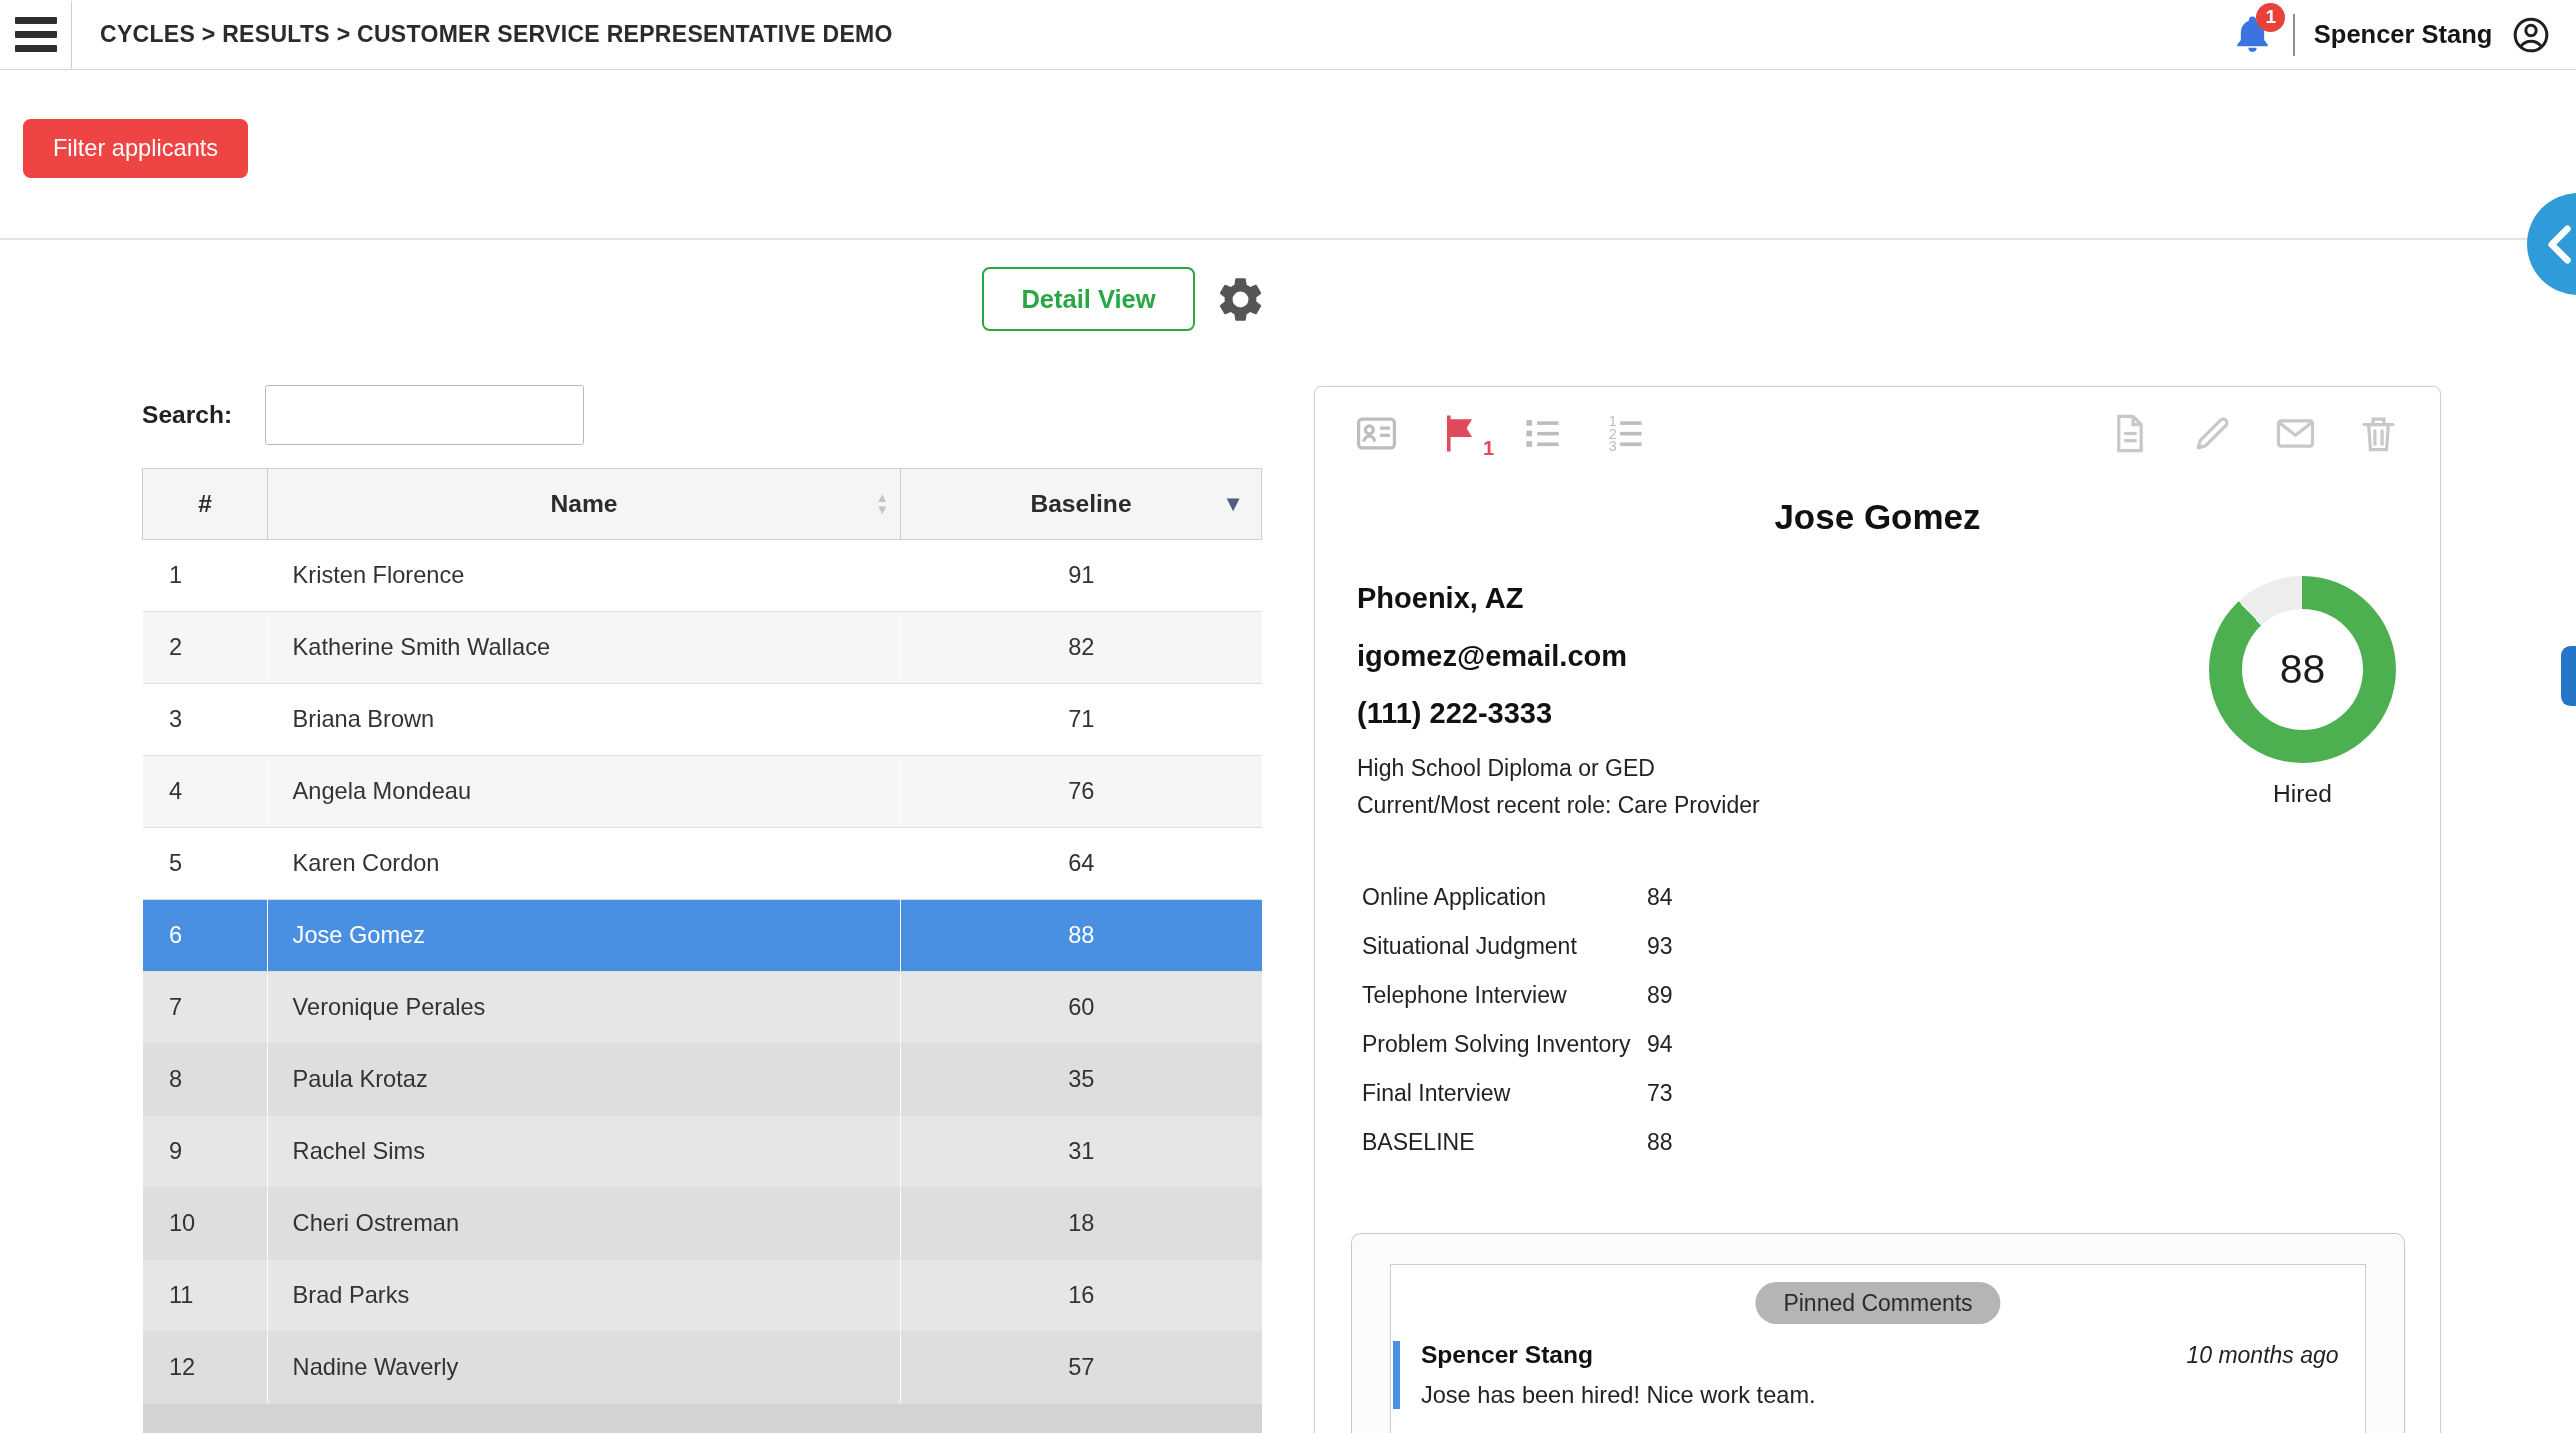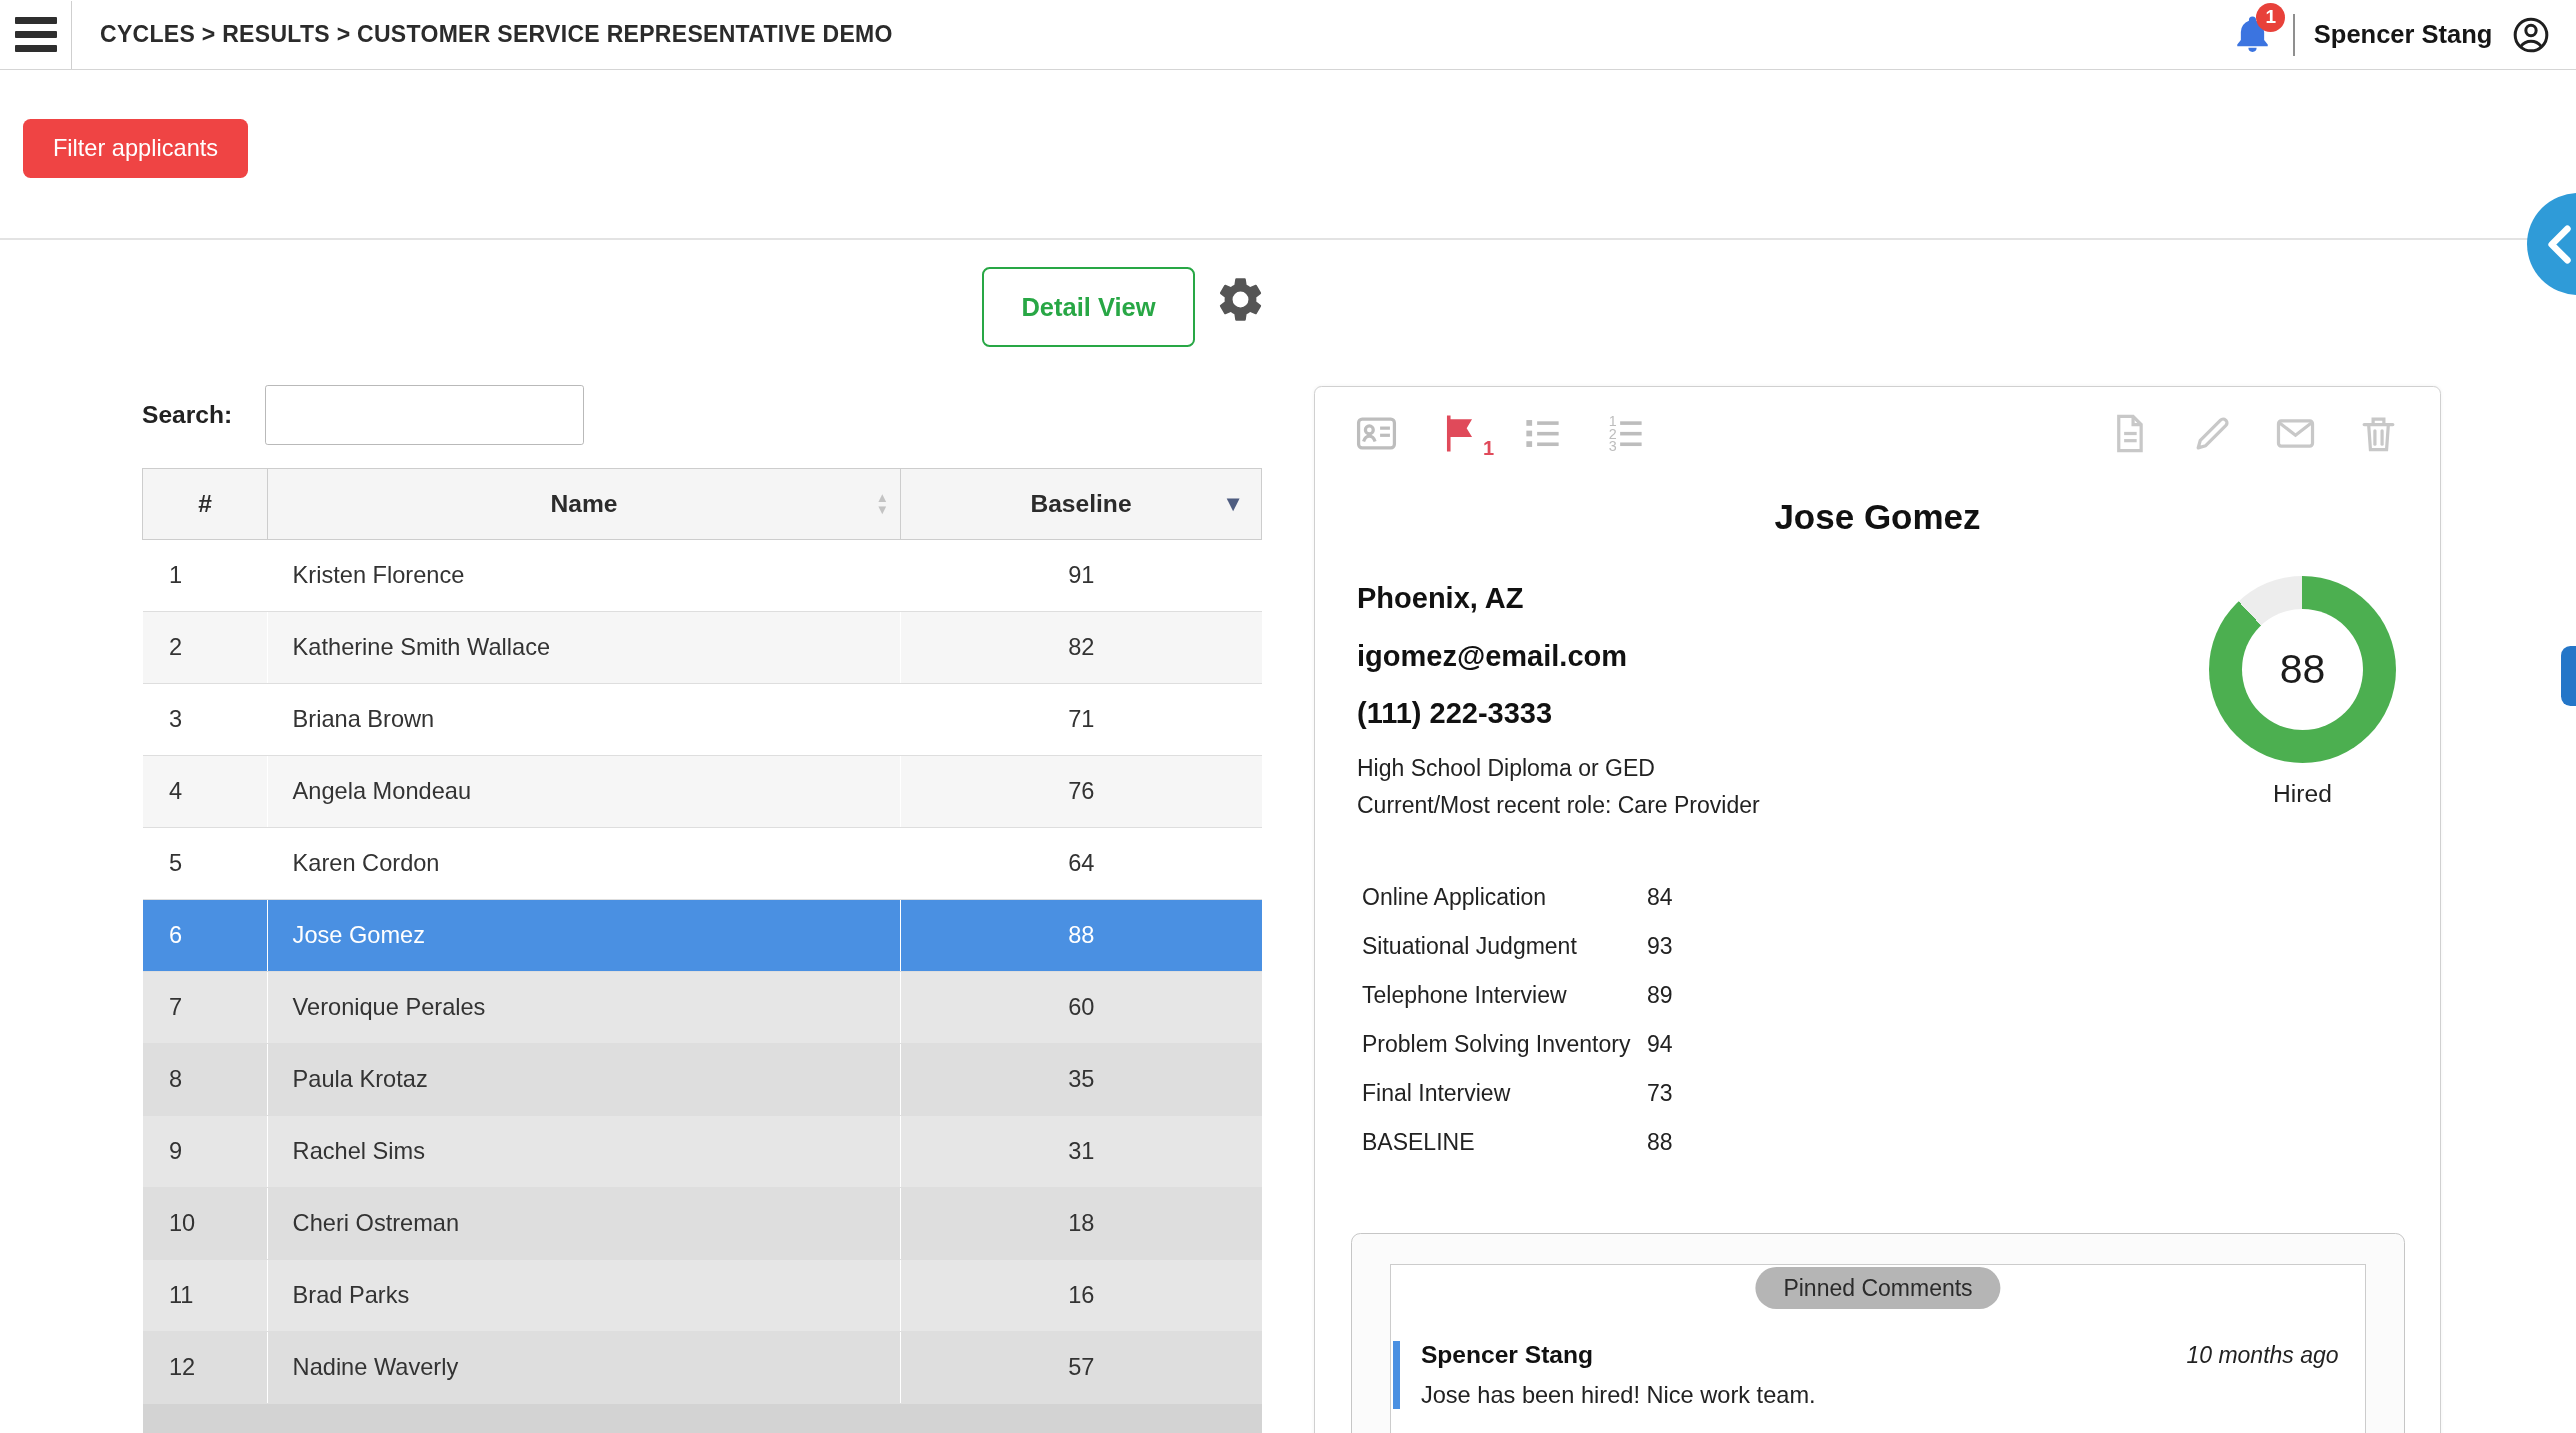--- a/index.html
+++ b/index.html
@@ -24,21 +24,21 @@
            align-items:center; justify-content:center; }
   .vdivider { width:1.9px; height:42px; background:#8f8f8f; }
   .username { font-weight:bold; font-size:25.5px; color:#161616; cursor:pointer; }
   .avatar { width:40px; height:40px; cursor:pointer; }
 
   
   .filter-btn { position:absolute; left:23px; top:119px; width:225px; height:59px; background:#ef4444;
                 color:#fff; font-size:23.6px; border:none; border-radius:7.6px; cursor:pointer; }
   .section-divider { position:absolute; top:238px; left:0; right:0; height:1.9px; background:#e3e3e3; }
 
-  .detail-view-btn { position:absolute; left:982px; top:267px; width:213px; height:80px; background:#fff;
+  .detail-view-btn { position:absolute; left:982px; top:267px; width:213px; height:64px; background:#fff;
                      border:2.8px solid #28a745; border-radius:7.6px; color:#28a745; font-weight:bold;
                      font-size:25.5px; cursor:pointer; }
   .gear-btn { position:absolute; left:1214px; top:273px; width:53px; height:53px; color:#555;
               cursor:pointer; background:none; border:none; }
   .gear-btn svg { width:53px; height:53px; }
 
   .collapse-toggle { position:absolute; left:2527px; top:193px; width:102px; height:102px; border-radius:50%;
                      background:#2f9bd8; display:flex; align-items:center; padding-left:11.3px; cursor:pointer; }
   .right-sliver { position:absolute; left:2561px; top:646px; width:15px; height:60px; background:#2476c8;
                   border-radius:9.4px 0 0 9.4px; cursor:pointer; }
@@ -99,21 +99,21 @@
 
   .scores { position:absolute; left:47px; top:486px; }
   .score-row { display:flex; height:49px; align-items:center; }
   .score-label { width:285px; font-size:23px; color:#222; }
   .score-value { font-size:23px; color:#222; }
 
   .comments-box { position:absolute; left:36px; top:846px; width:1054px; height:321px; background:#fbfbfb;
                   border:1.9px solid #c6c6c6; border-radius:9.4px; }
   .comments-inner { position:absolute; left:38px; top:30px; right:38px; height:302px; background:#fff;
                     border:1.9px solid #cccccc; }
-  .pill { position:absolute; top:2px; left:50%; transform:translateX(-50%); background:#b5b5b5;
+  .pill { position:absolute; top:17px; left:50%; transform:translateX(-50%); background:#b5b5b5;
           color:#2b2b2b; font-size:23px; padding:7.6px 28px; border-radius:28px; white-space:nowrap; }
   .comment { position:absolute; left:1.9px; top:76px; right:26.4px; border-left:7.6px solid #4a90e2; padding-left:21px; }
   .comment-head { display:flex; justify-content:space-between; align-items:baseline; }
   .comment-author { font-weight:bold; font-size:24.6px; color:#111; }
   .comment-time { font-style:italic; font-size:23px; color:#222; }
   .comment-text { font-size:23.6px; color:#222; margin-top:13.2px; }
 </style>
 </head>
 <body>
 

